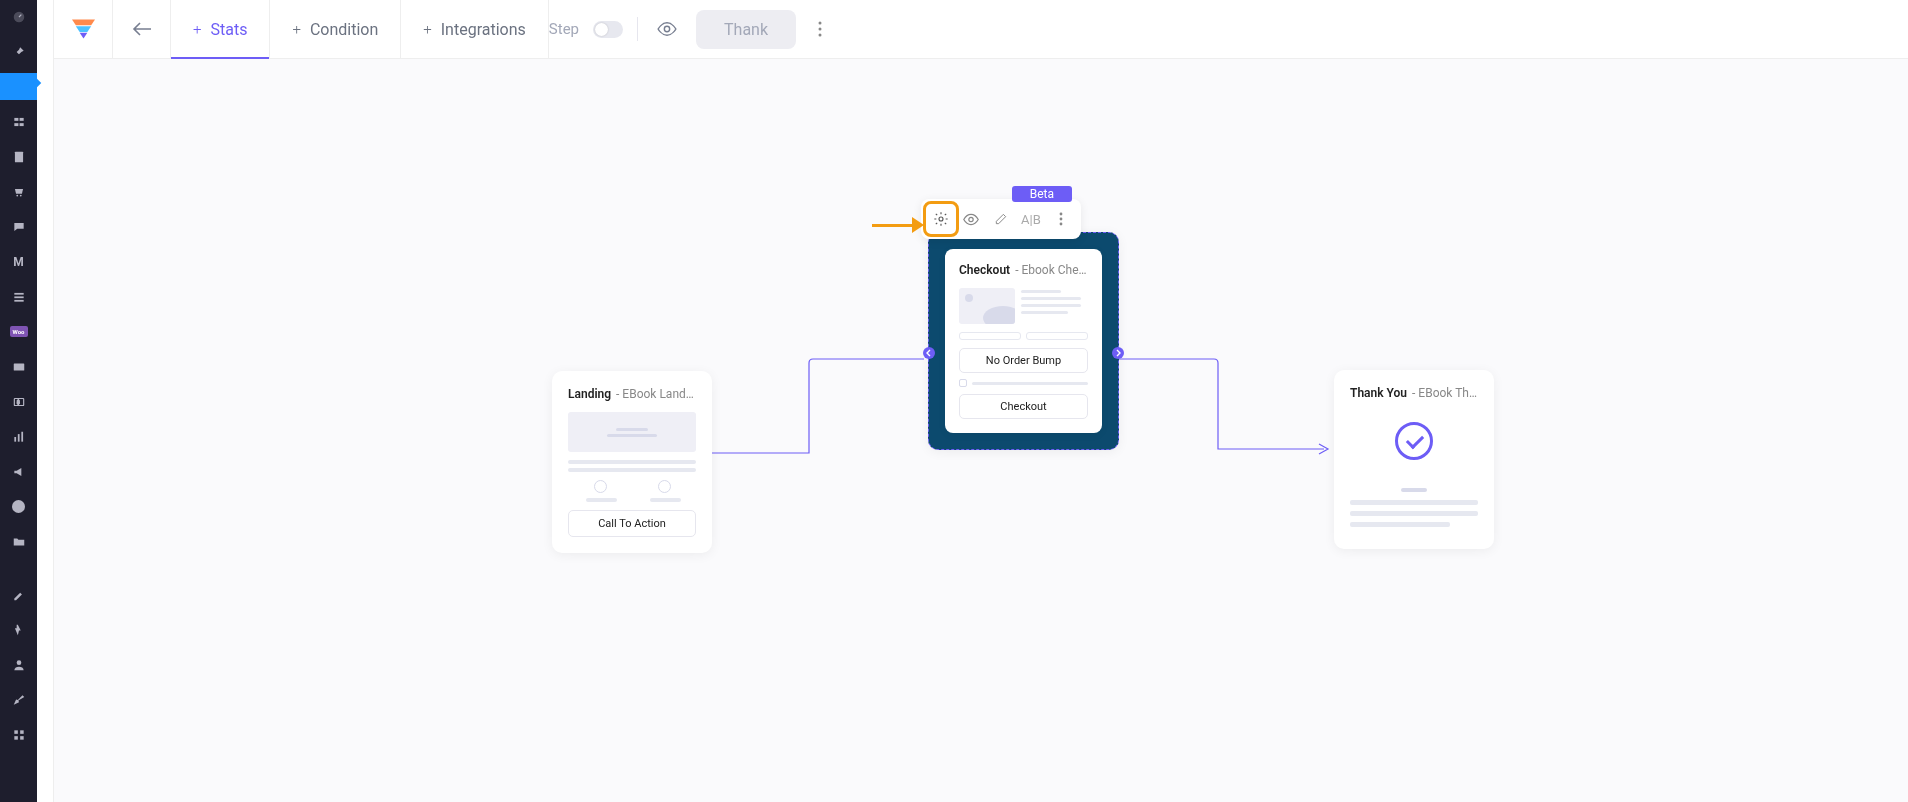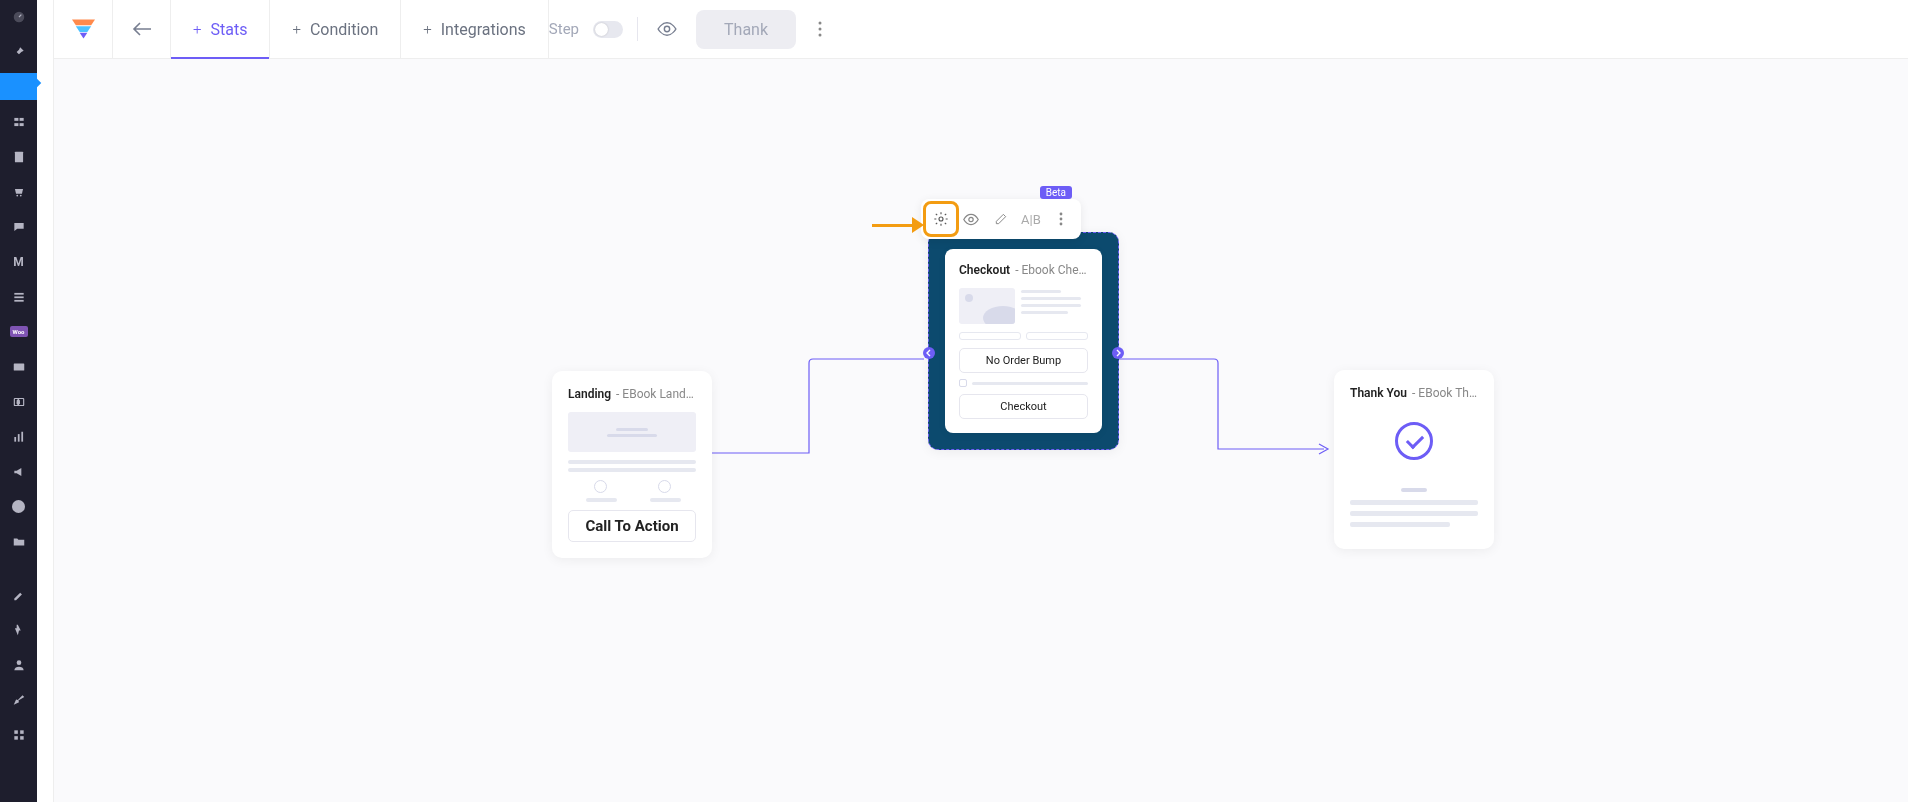--- a/index.html
+++ b/index.html
@@ -59,21 +59,21 @@
 .title-row b { color:#222; font-weight:600; }
 .title-row span { color:#888; overflow:hidden; text-overflow:ellipsis; }
 
 
 .land-hero { height:40px; background:#efeff6; border-radius:3px; margin-bottom:8px; display:flex; flex-direction:column; align-items:center; justify-content:center; gap:3px; }
 .land-hero i { display:block; background:#d8daea; border-radius:2px; height:3px; }
 .land-lines i { display:block; height:4px; background:#e6e8f0; border-radius:2px; margin-bottom:4px; }
 .land-icons { display:flex; justify-content:space-around; margin:8px 0 4px; }
 .land-icons div { width:13px; height:13px; border:1.5px solid #d8daea; border-radius:50%; position:relative; }
 .land-icons div::after { content:""; position:absolute; left:-9px; top:17px; width:31px; height:4px; background:#e6e8f0; border-radius:2px; }
-.cta { border:1px solid #e6e6ee; border-radius:5px; text-align:center; font-size:15px; color:#222; padding:6px 0; margin-top:17px;font-weight:bold; }
+.cta { border:1px solid #e6e6ee; border-radius:5px; text-align:center; font-size:11px; color:#222; padding:6px 0; margin-top:17px; }
 
 
 .chk-a { display:flex; gap:6px; margin-bottom:8px; }
 .chk-img { width:56px; height:36px; background:#efeff6; border-radius:3px; position:relative; overflow:hidden; }
 .chk-img::before { content:""; position:absolute; left:6px; top:6px; width:8px; height:8px; background:#d8daea; border-radius:50%; }
 .chk-img::after { content:""; position:absolute; right:-8px; bottom:-6px; width:40px; height:24px; background:#d8daea; border-radius:50%; }
 .chk-desc { flex:1; display:flex; flex-direction:column; gap:4px; padding-top:2px; }
 .chk-desc i { display:block; height:3px; background:#e6e8f0; border-radius:2px; }
 .chk-fields { display:flex; gap:5px; margin-bottom:8px; }
 .chk-fields i { flex:1; height:8px; border:1px solid #e6e8f0; border-radius:3px; }
@@ -92,21 +92,21 @@
 .dot { position:absolute; width:12px; height:12px; background:#6d5df6; border-radius:50%; }
 .dot-l { left:-6px; top:114px; }
 .dot-r { right:-6px; top:114px; }
 .dot svg { position:absolute; left:2px; top:2px; }
 
 
 .nt { position:absolute; left:867px; top:140px; display:flex; align-items:center; background:#fff; border-radius:8px; box-shadow:0 2px 10px rgba(0,0,0,0.08); padding:5px; }
 .nt-btn { width:30px; height:30px; display:flex; align-items:center; justify-content:center; color:#888; cursor:pointer; border-radius:5px; }
 .nt-gear { outline:3px solid #f39c12; color:#555; }
 .nt-ab { font-size:13px; color:#aaa; padding:0 2px; }
-.nt-badge { position:absolute; right:9px; top:-13px; background:#6d5df6; color:#fff; font-size:10px; padding:1px 6px; border-radius:3px; }
+.nt-badge { position:absolute; right:9px; top:-13px; background:#6d5df6; color:#fff; font-size:12px; padding:1px 18px; border-radius:3px; }
 .arrow { position:absolute; left:818px; top:158px; display:flex; align-items:center; }
 .arrow-line { width:40px; height:3px; background:#f39c12; }
 .arrow-head { width:0; height:0; border-top:8px solid transparent; border-bottom:8px solid transparent; border-left:12px solid #f39c12; }
 </style>
 </head>
 <body>
 
 <div class="app">
 
   <div class="sidebar">

